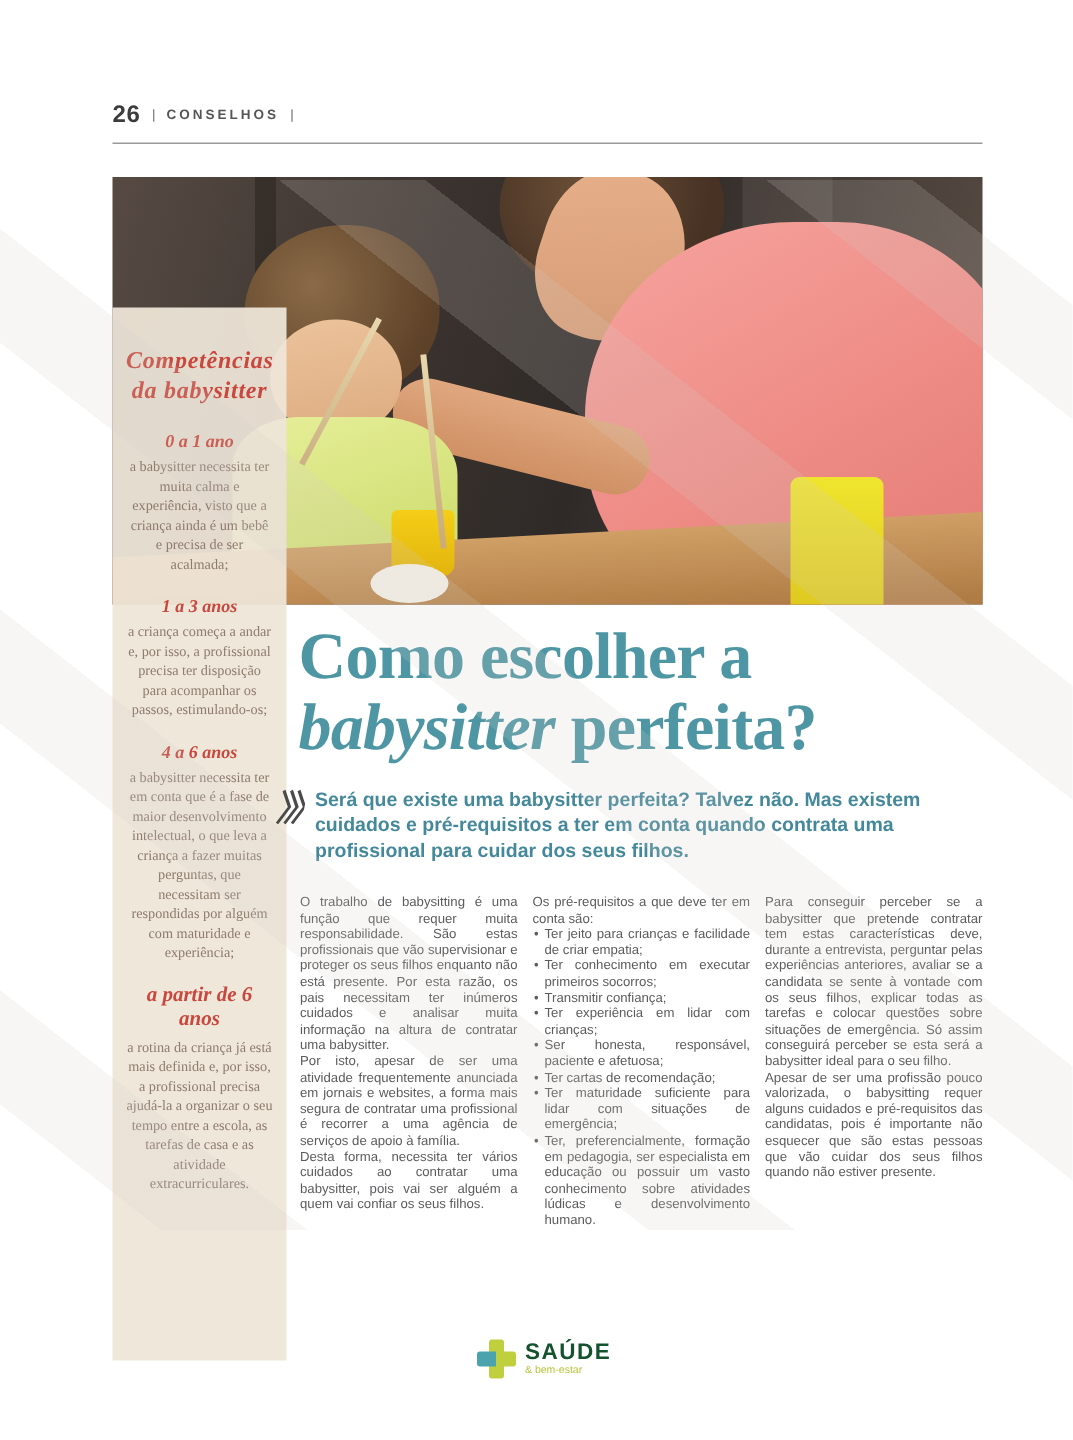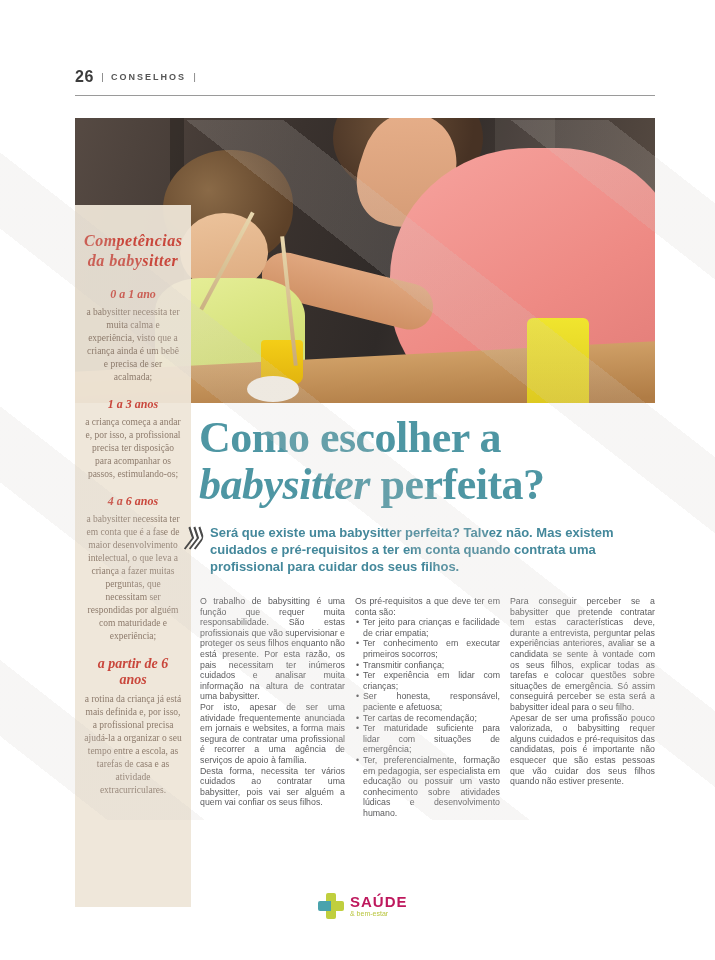--- a/index.html
+++ b/index.html
@@ -69,21 +69,21 @@
   .col p{margin:0;}
   .col ul{margin:0;padding:0;list-style:none;}
   .col li{position:relative;padding-left:8px;}
   .col li::before{content:"•";position:absolute;left:1px;top:0;color:#5b5b5d;}
   
   .logo{position:absolute;left:318px;top:893px;display:flex;align-items:center;gap:6px;}
   .logo-plus{position:relative;width:26px;height:26px;}
   .logo-plus .v{position:absolute;left:8px;top:0;width:10px;height:26px;background:#c0cf3e;border-radius:2px;}
   .logo-plus .h{position:absolute;left:0;top:8px;width:26px;height:10px;border-radius:2px;
     background:linear-gradient(90deg,#4aa3ad 0 50%,#c0cf3e 50% 100%);}
-  .logo-text .name{font-size:15px;font-weight:bold;color:#be185d;letter-spacing:1px;line-height:15px;}
+  .logo-text .name{font-size:15px;font-weight:bold;color:#14532d;letter-spacing:1px;line-height:15px;}
   .logo-text .tagline{font-size:7px;color:#b9c53e;line-height:9px;}
 </style>
 </head>
 <body>
 
 <div class="page-header">
   <span class="page-num">26</span>
   <span class="section-sep">|</span>
   <span class="section-label">CONSELHOS</span>
   <span class="section-sep">|</span>

